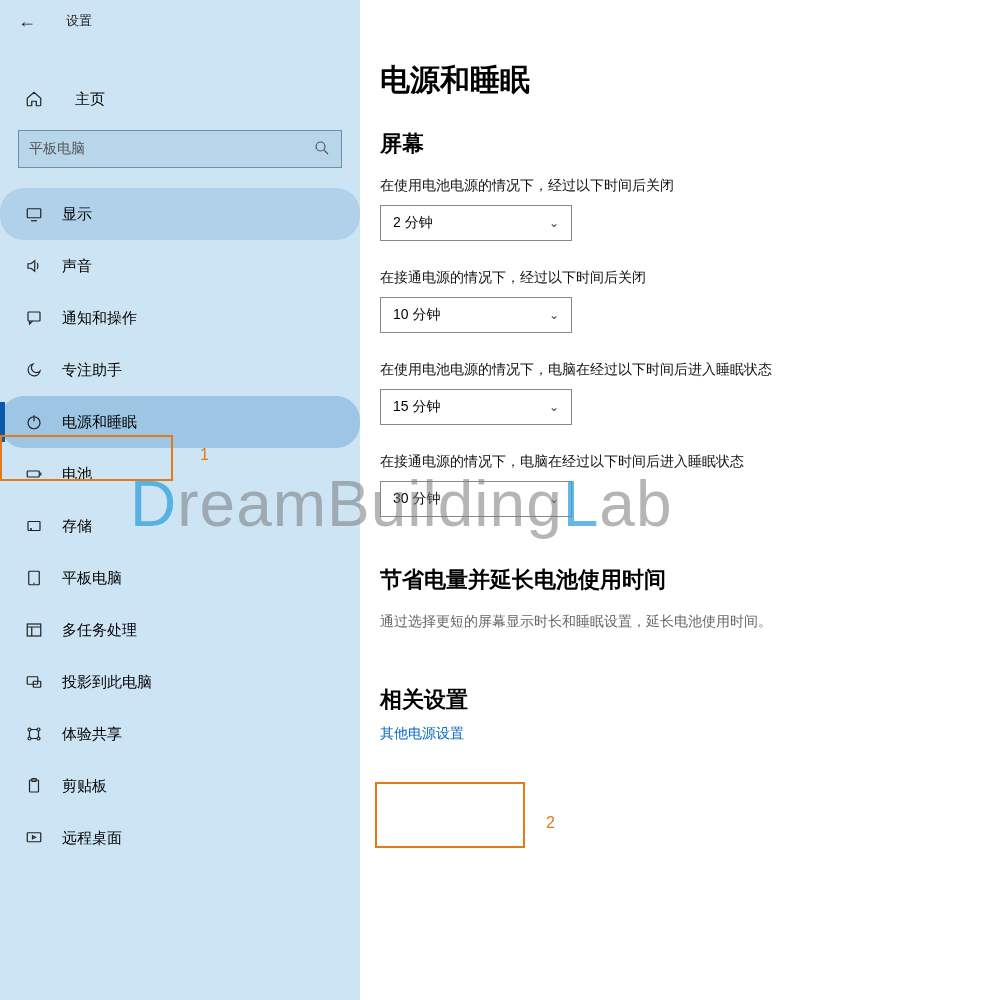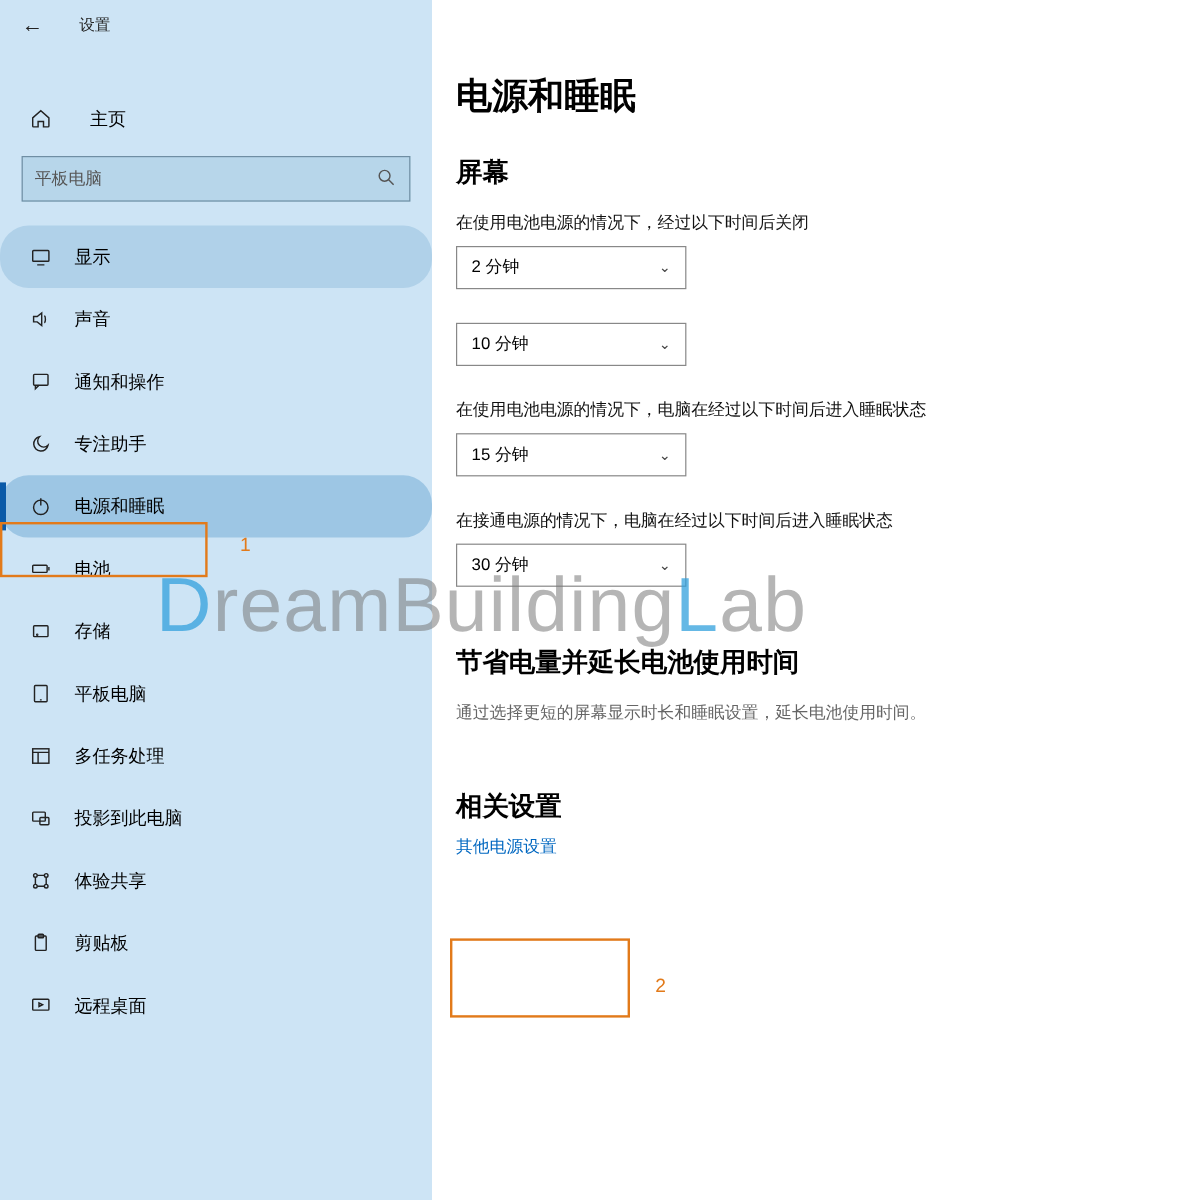--- a/index.html
+++ b/index.html
@@ -340,20 +340,21 @@
 
 <div class="content">
   <div class="page-title">电源和睡眠</div>
 
   <div class="section-h">屏幕</div>
   <div class="lbl">在使用电池电源的情况下，经过以下时间后关闭</div>
   <div class="select">
     <span>2 分钟</span>
     <span class="chev">⌄</span>
   </div>
+  <div class="lbl">在接通电源的情况下，经过以下时间后关闭</div>
   <div class="select">
     <span>10 分钟</span>
     <span class="chev">⌄</span>
   </div>
 
   <div class="lbl">在使用电池电源的情况下，电脑在经过以下时间后进入睡眠状态</div>
   <div class="select">
     <span>15 分钟</span>
     <span class="chev">⌄</span>
   </div>

